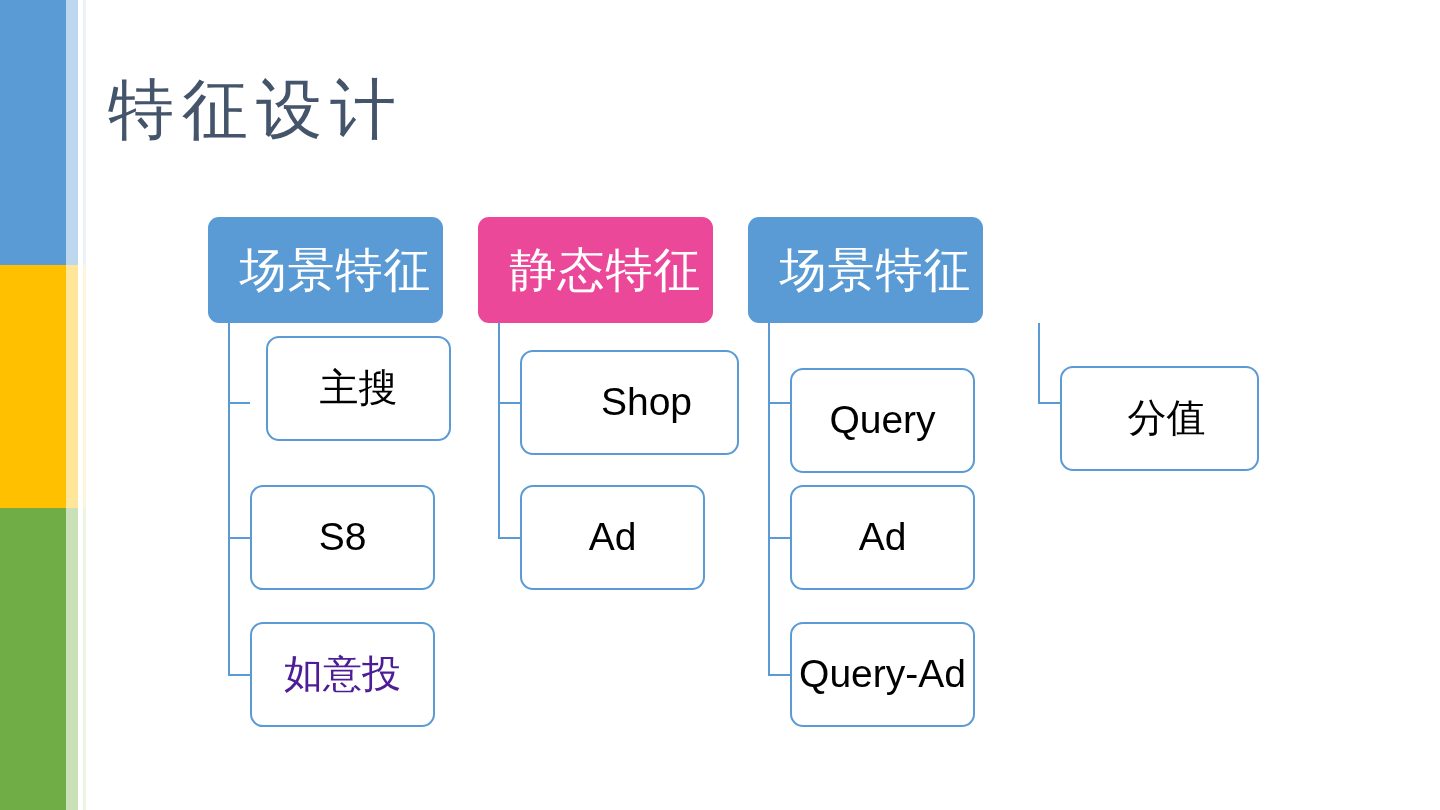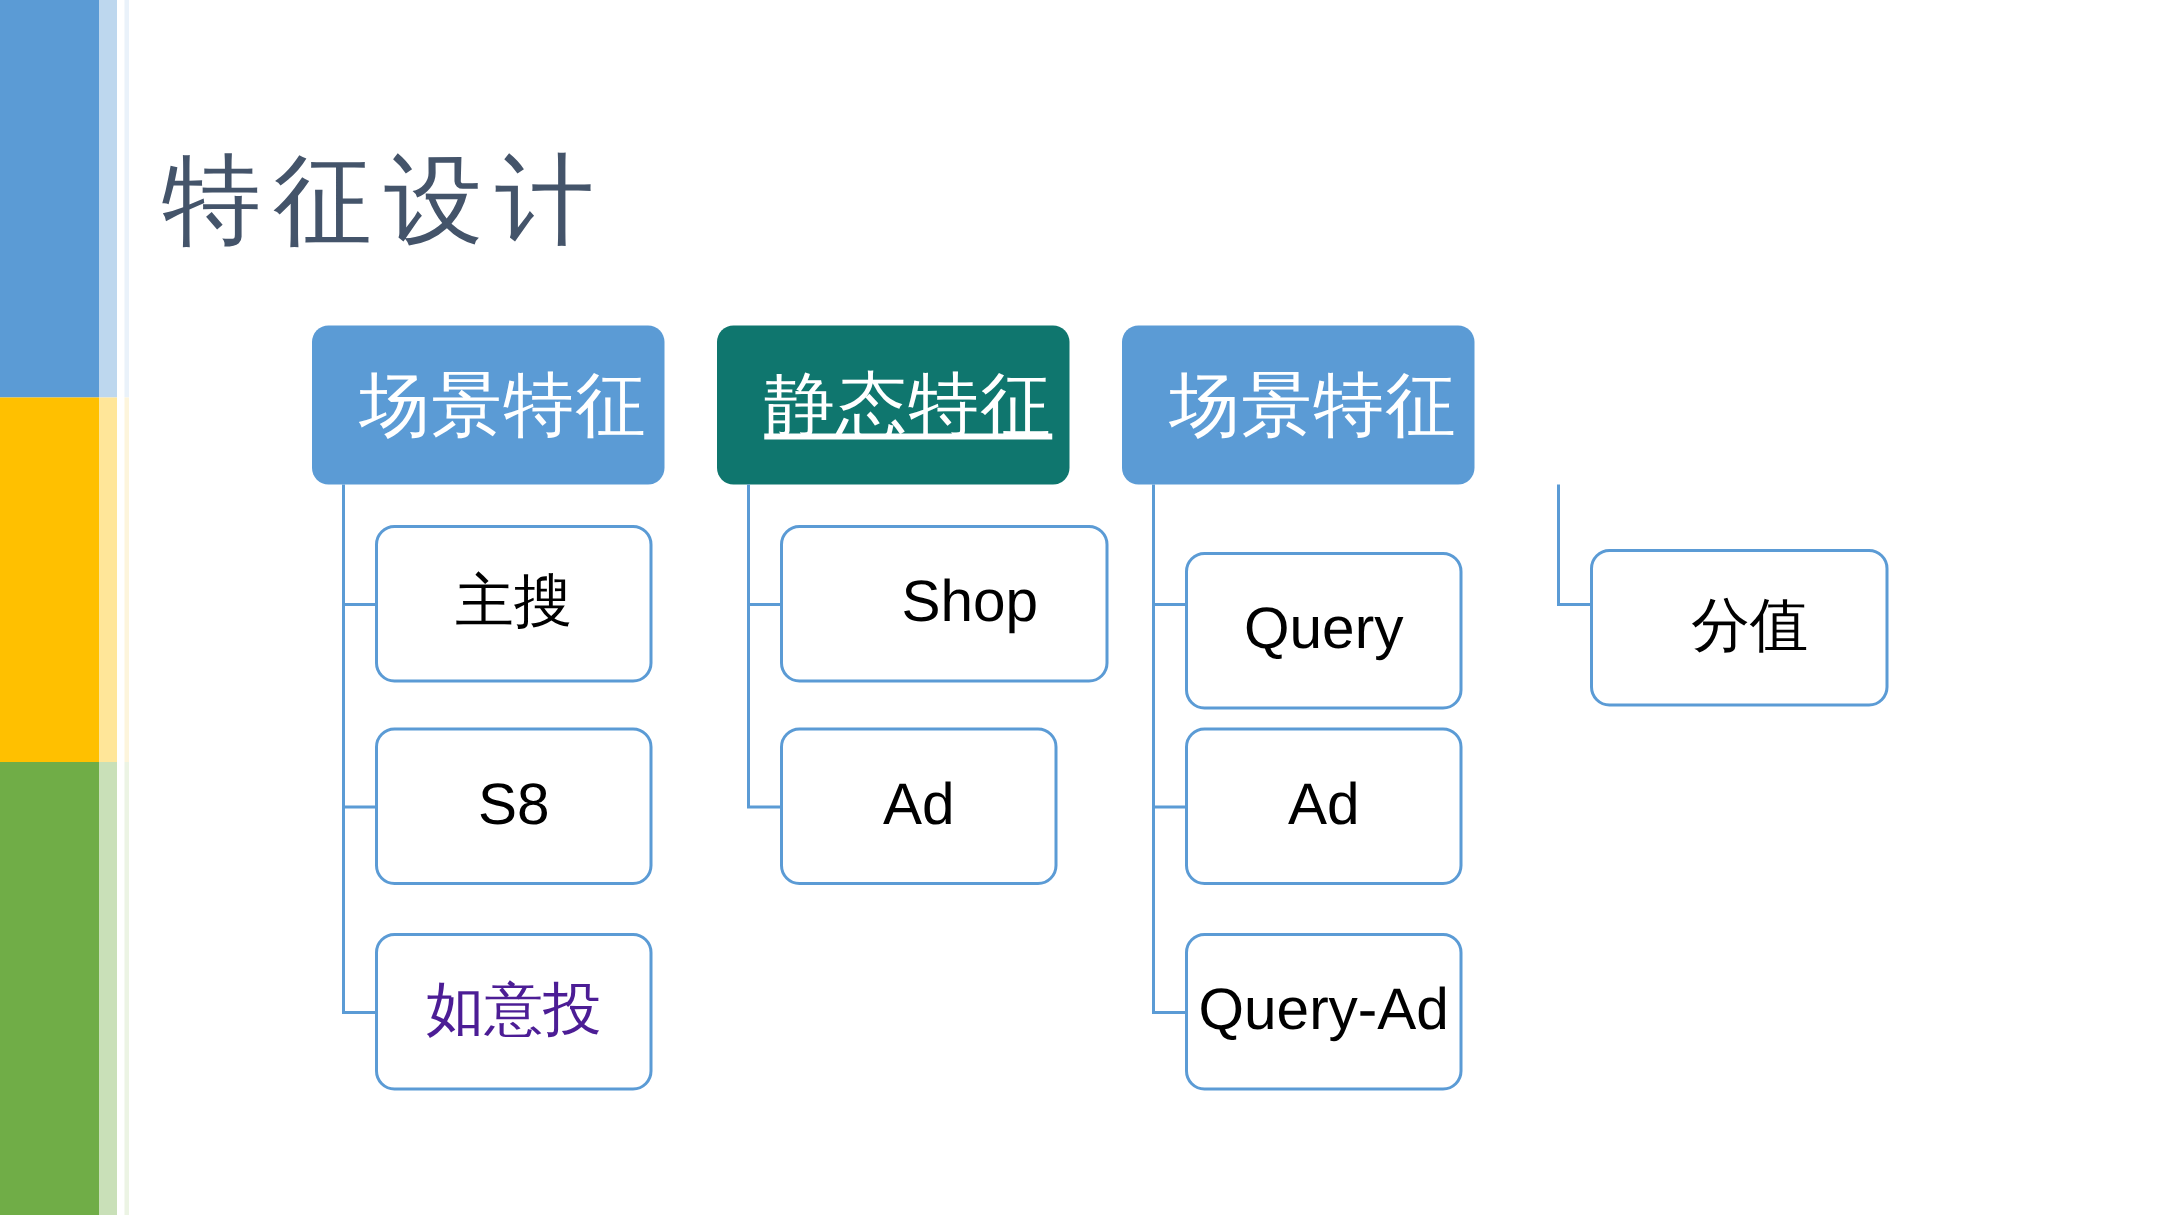--- a/index.html
+++ b/index.html
@@ -15,21 +15,20 @@
   .stripe-seg{position:absolute;}
   
   .slide-title{
     position:absolute;
     left:108px;top:72px;
     font-size:66px;
     letter-spacing:8px;
     line-height:1.15;
     font-weight:400;
     white-space:nowrap;
-    margin-top:24px;
   }
   
   .diagram{position:absolute;left:0;top:0;width:100%;height:100%;}
   .column{position:absolute;top:0;width:215px;height:760px;}
   .header-box{
     position:absolute;
     left:0;top:217px;
     width:215px;height:106px;
     border-radius:11px;
     display:flex;align-items:center;justify-content:center;
@@ -69,28 +68,28 @@
       <div class="stripe-seg" style="left: 83px; width: 3px; top: 0px; height: 265px; background: rgb(234, 242, 250);"></div>
       <div class="stripe-seg" style="left: 83px; width: 3px; top: 265px; height: 243px; background: rgb(253, 245, 220);"></div>
       <div class="stripe-seg" style="left: 83px; width: 3px; top: 508px; height: 302px; background: rgb(236, 244, 228);"></div>
     </div>
   <div class="slide-title" style="color: rgb(68, 84, 106);">特征设计</div>
   <div class="diagram" id="diagram">
       <div class="column" style="left: 208px;">
         <div class="header-box" style="background: rgb(91, 155, 213); color: rgb(255, 255, 255);">场景特征</div>
         <div class="conn-v" style="left: 20px; top: 323px; height: 351.5px; background: rgb(91, 155, 213);"></div>
         <div class="conn-h" style="left: 20px; width: 22px; top: 401.5px; background: rgb(91, 155, 213);"></div>
-        <div class="child-box" style="top: 350px; border-color: rgb(91, 155, 213); color: rgb(0, 0, 0);">主搜</div>
+        <div class="child-box" style="top: 336px; border-color: rgb(91, 155, 213); color: rgb(0, 0, 0); margin-left: 16px;">主搜</div>
         <div class="conn-h" style="left: 20px; width: 22px; top: 536.5px; background: rgb(91, 155, 213);"></div>
         <div class="child-box" style="top: 485px; border-color: rgb(91, 155, 213); color: rgb(0, 0, 0); text-align: right;">S8</div>
         <div class="conn-h" style="left: 20px; width: 22px; top: 673.5px; background: rgb(91, 155, 213);"></div>
         <div class="child-box" style="top: 622px; border-color: rgb(91, 155, 213); color: #4c1d95; text-align: right;">如意投</div>
       </div>
       <div class="column" style="left: 478px;">
-        <div class="header-box" style="background: #0f766e; color: rgb(255, 255, 255); text-decoration: underline;">静态特征</div>
+        <div class="header-box" style="background: #ec4899; color: rgb(255, 255, 255);">静态特征</div>
         <div class="conn-v" style="left: 20px; top: 323px; height: 214.5px; background: rgb(91, 155, 213);"></div>
         <div class="conn-h" style="left: 20px; width: 22px; top: 401.5px; background: rgb(91, 155, 213);"></div>
         <div class="child-box" style="top: 350px; border-color: rgb(91, 155, 213); color: rgb(0, 0, 0); padding-left: 40px;">Shop</div>
         <div class="conn-h" style="left: 20px; width: 22px; top: 536.5px; background: rgb(91, 155, 213);"></div>
         <div class="child-box" style="top: 485px; border-color: rgb(91, 155, 213); color: rgb(0, 0, 0);">Ad</div>
       </div>
       <div class="column" style="left: 748px;">
         <div class="header-box" style="background: rgb(91, 155, 213); color: rgb(255, 255, 255);">场景特征</div>
         <div class="conn-v" style="left: 20px; top: 323px; height: 351.5px; background: rgb(91, 155, 213);"></div>
         <div class="conn-h" style="left: 20px; width: 22px; top: 401.5px; background: rgb(91, 155, 213);"></div>

